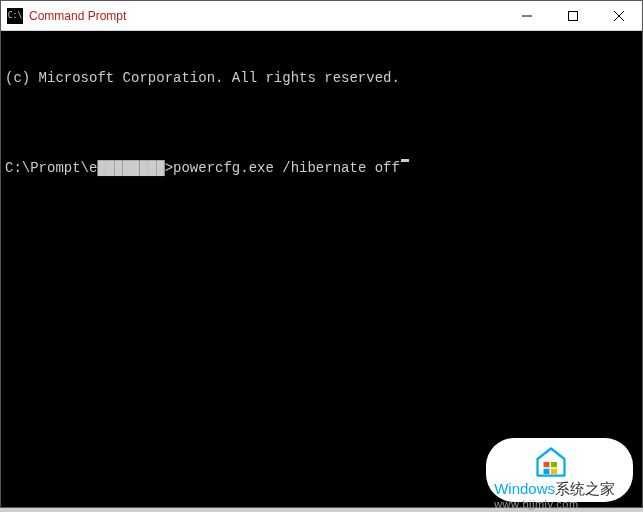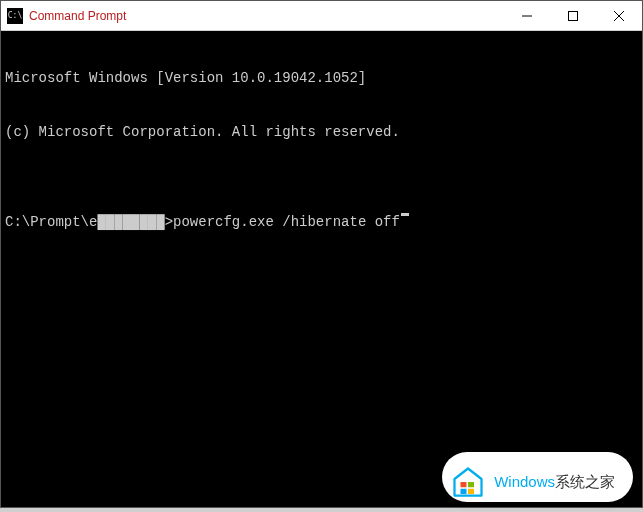--- a/index.html
+++ b/index.html
@@ -98,23 +98,24 @@
       display: inline-block;
     }
     .watermark {
       position: absolute;
       bottom: 10px;
       right: 10px;
       display: flex;
       align-items: center;
       background: #fff;
       border-radius: 28px 28px 28px 28px;
-      padding: 16px 18px 6px 8px;
+      padding: 6px 18px 6px 8px;
       box-shadow: 0 2px 8px rgba(0,0,0,0.15);
-      height: 50px;
+      height: 64px;
+      flex-direction: column;
     }
     .watermark-logo {
       width: 36px;
       height: 36px;
       margin-right: 8px;
       flex-shrink: 0;
     }
     .watermark-text {
       display: flex;
       flex-direction: column;
@@ -154,31 +155,31 @@
       </button>
       <button class="title-btn close">
         <svg width="10" height="10" viewBox="0 0 10 10">
             <line x1="0" y1="0" x2="10" y2="10" stroke="#000" stroke-width="1"></line>
             <line x1="10" y1="0" x2="0" y2="10" stroke="#000" stroke-width="1"></line>
           </svg>
       </button>
     </div>
   </div>
   <div class="terminal">
-    <span class="terminal-line">Microsoft Windows [Version 10.0.19042.1052]</span>
     <span class="terminal-line">(c) Microsoft Corporation. All rights reserved.</span>
     <span class="terminal-line"></span>
     <span class="terminal-line prompt-line"><span>C:\Prompt\e</span><span class="redacted">████████</span><span>&gt;</span><span>powercfg.exe /hibernate off</span><span class="cursor"></span></span>
   </div>
 </div>
 
 <div class="watermark">
   <svg class="watermark-logo" viewBox="0 0 48 48">
     <path d="M24 6 L42 20 L42 42 L6 42 L6 20 Z" fill="none" stroke="#00adef" stroke-width="3" stroke-linejoin="round"></path>
     <rect x="14" y="24" width="8" height="7" fill="#f25022"></rect>
     <rect x="24" y="24" width="8" height="7" fill="#7fba00"></rect>
     <rect x="14" y="33" width="8" height="7" fill="#00a4ef"></rect>
     <rect x="24" y="33" width="8" height="7" fill="#ffb900"></rect>
   </svg>
   <div class="watermark-text">
     <div class="watermark-line1"><span class="win">Windows</span><span>系统之家</span></div>
+    <div class="watermark-line2">www.bjjmlv.com</div>
   </div>
 </div>
 
 </body></html>

